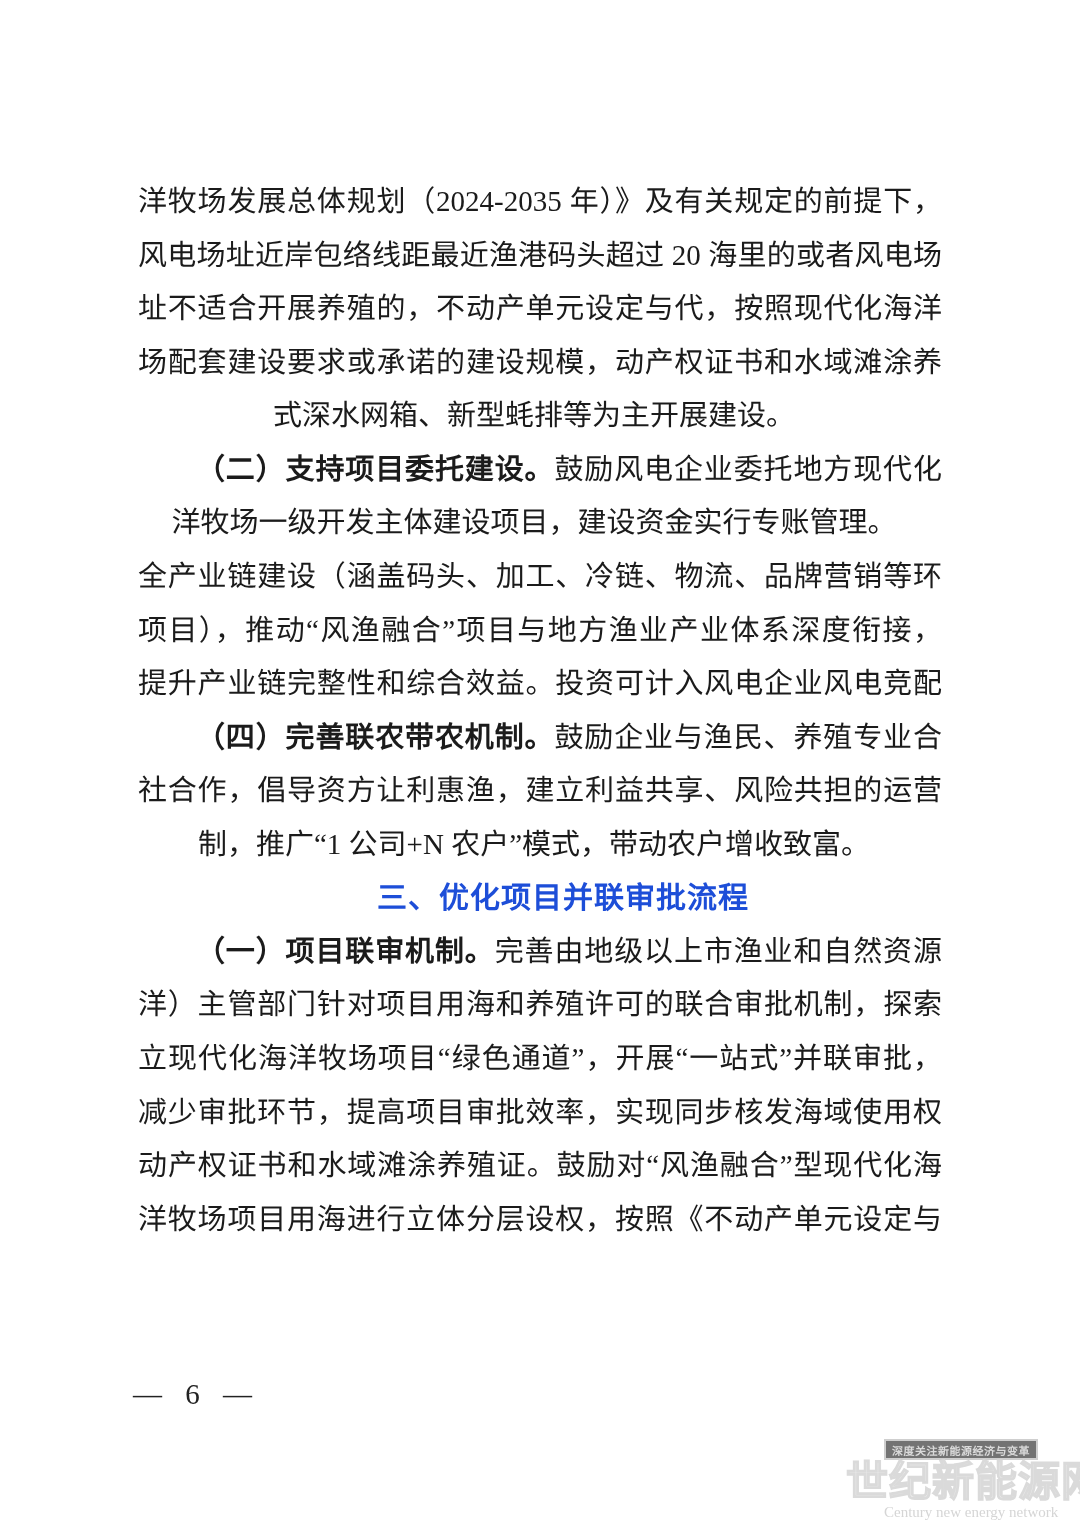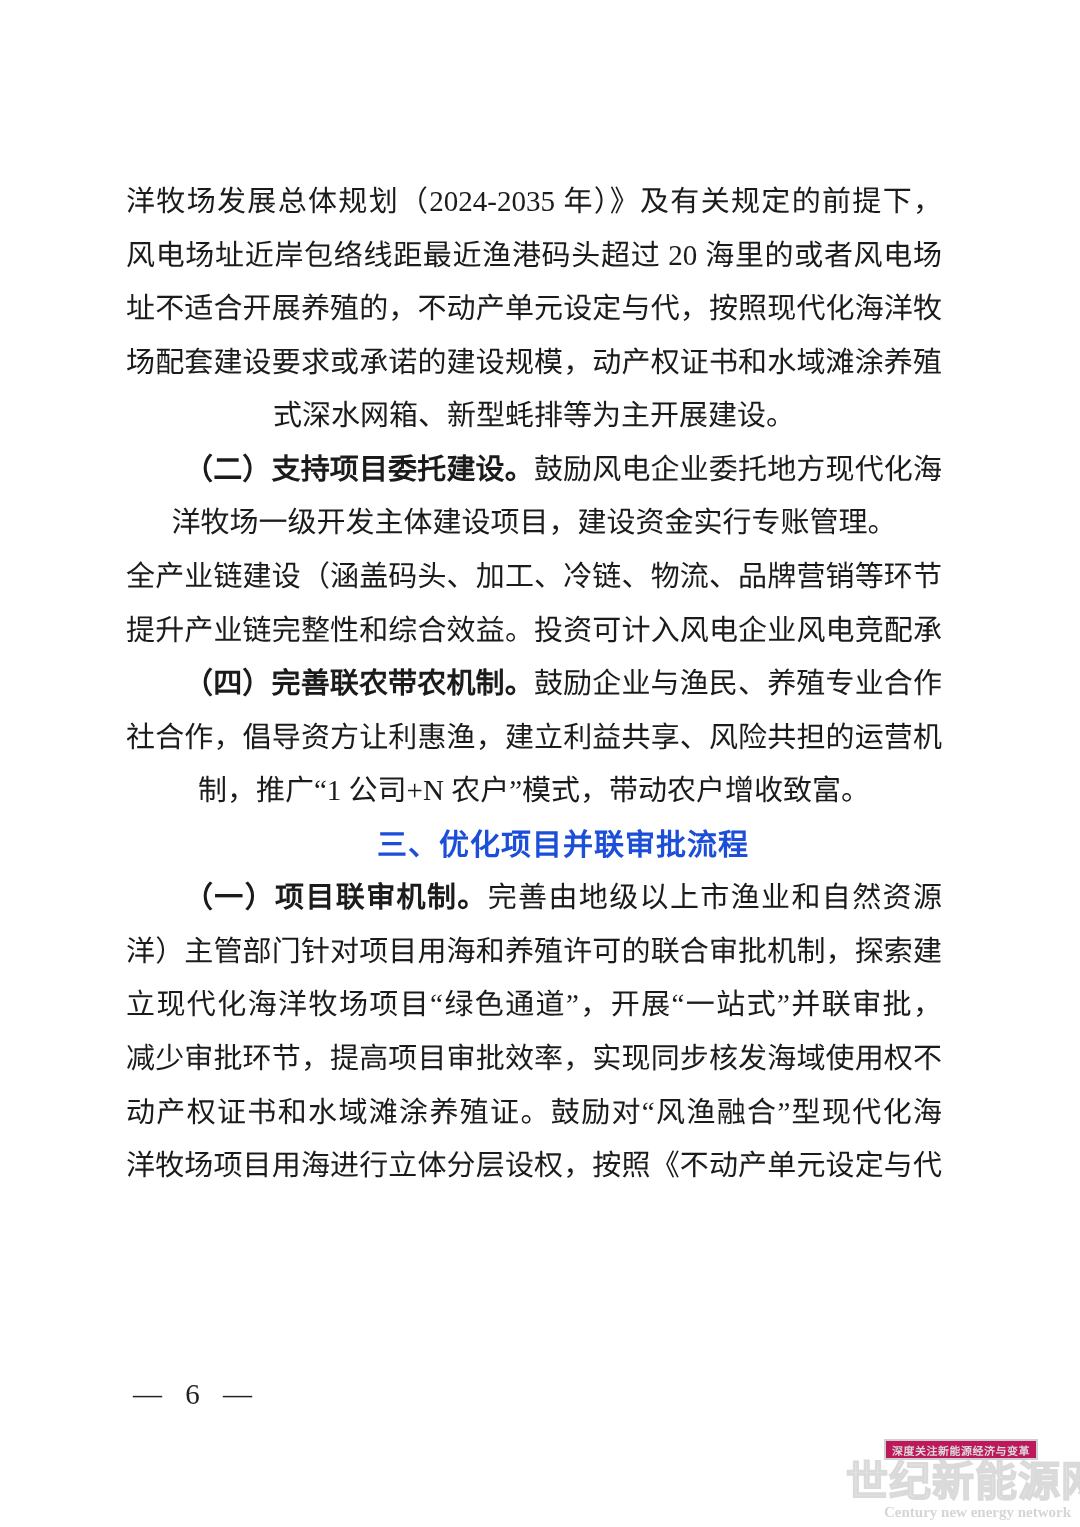--- a/index.html
+++ b/index.html
@@ -10,70 +10,71 @@
   }
   .page{position:absolute;inset:0;background:#ffffff;}
   .content{
     position:absolute;left:126px;top:175px;width:816px;
     color:#1b1b1b;font-size:29px;
   }
   .ln{
     height:53.57px;line-height:53.57px;
     white-space:normal;overflow:hidden;text-align:center;
   }
-  .j{text-align:justify;text-align-last:justify;}
+  .j{text-align:justify;text-align-last:justify;margin-left:12px;}
   .ind{padding-left:58px;}
   .lead{font-weight:bold;}
   .hd{
     font-family:"Liberation Sans","DejaVu Sans",sans-serif;
     font-weight:bold;font-size:30px;padding-left:58px;
     letter-spacing:1px;color:#1d4ed8;
   }
   .page-num{
     position:absolute;left:133px;top:1368px;height:53px;line-height:53px;
     font-size:29px;color:#222;word-spacing:14px;letter-spacing:1px;
   }
   .wm-slogan{
     position:absolute;left:884px;top:1439px;width:154px;height:21px;
-    box-sizing:border-box;border:2px solid #cfcfcf;background:#be185d;
+    box-sizing:border-box;border:2px solid #cfcfcf;background:#737373;
     color:#d9d9d9;font-size:11px;font-weight:bold;
     font-family:Liberation Mono, monospace;
     display:flex;align-items:center;justify-content:center;
     letter-spacing:0.5px;white-space:nowrap;overflow:hidden;
   }
   .wm-title{
     position:absolute;left:846px;top:1456px;width:234px;height:52px;
     font-size:42px;line-height:52px;font-weight:bold;
     font-family:"Liberation Sans","DejaVu Sans",sans-serif;
     color:#f1f1f1;-webkit-text-stroke:1.5px #dadada;
     letter-spacing:1px;white-space:nowrap;text-align:center;
   }
   .wm-sub{
     position:absolute;left:884px;top:1504px;width:180px;
-    font-size:15px;color:#d5d5d5;font-weight:bold;
+    font-size:15px;color:#d5d5d5;font-weight:normal;
     font-family:"Liberation Serif","DejaVu Serif",serif;
     white-space:nowrap;
   }
 </style>
 </head>
 <body>
 
 <div class="page">
 
   <div class="content">
     <div class="ln j"><span class="lead"></span><span>洋牧场发展总体规划（2024-2035 年）》及有关规定的前提下，</span></div>
     <div class="ln j"><span class="lead"></span><span>风电场址近岸包络线距最近渔港码头超过 20 海里的或者风电场</span></div>
     <div class="ln j"><span class="lead"></span><span>址不适合开展养殖的，不动产单元设定与代，按照现代化海洋牧</span></div>
     <div class="ln j"><span class="lead"></span><span>场配套建设要求或承诺的建设规模，动产权证书和水域滩涂养殖证</span></div>
     <div class="ln"><span class="lead"></span><span>式深水网箱、新型蚝排等为主开展建设。</span></div>
 
     <div class="ln j ind"><span class="lead">（二）支持项目委托建设。</span><span>鼓励风电企业委托地方现代化海</span></div>
     <div class="ln"><span class="lead"></span><span>洋牧场一级开发主体建设项目，建设资金实行专账管理。</span></div>
 
     <div class="ln j"><span class="lead"></span><span>全产业链建设（涵盖码头、加工、冷链、物流、品牌营销等环节</span></div>
+    <div class="ln j"><span class="lead"></span><span>项目），推动“风渔融合”项目与地方渔业产业体系深度衔接，</span></div>
     <div class="ln j"><span class="lead"></span><span>提升产业链完整性和综合效益。投资可计入风电企业风电竞配承</span></div>
 
     <div class="ln j ind"><span class="lead">（四）完善联农带农机制。</span><span>鼓励企业与渔民、养殖专业合作</span></div>
     <div class="ln j"><span class="lead"></span><span>社合作，倡导资方让利惠渔，建立利益共享、风险共担的运营机</span></div>
     <div class="ln"><span class="lead"></span><span>制，推广“1 公司+N 农户”模式，带动农户增收致富。</span></div>
 
     <div class="ln hd">三、优化项目并联审批流程</div>
 
     <div class="ln j ind"><span class="lead">（一）项目联审机制。</span><span>完善由地级以上市渔业和自然资源（海</span></div>
     <div class="ln j"><span class="lead"></span><span>洋）主管部门针对项目用海和养殖许可的联合审批机制，探索建</span></div>

